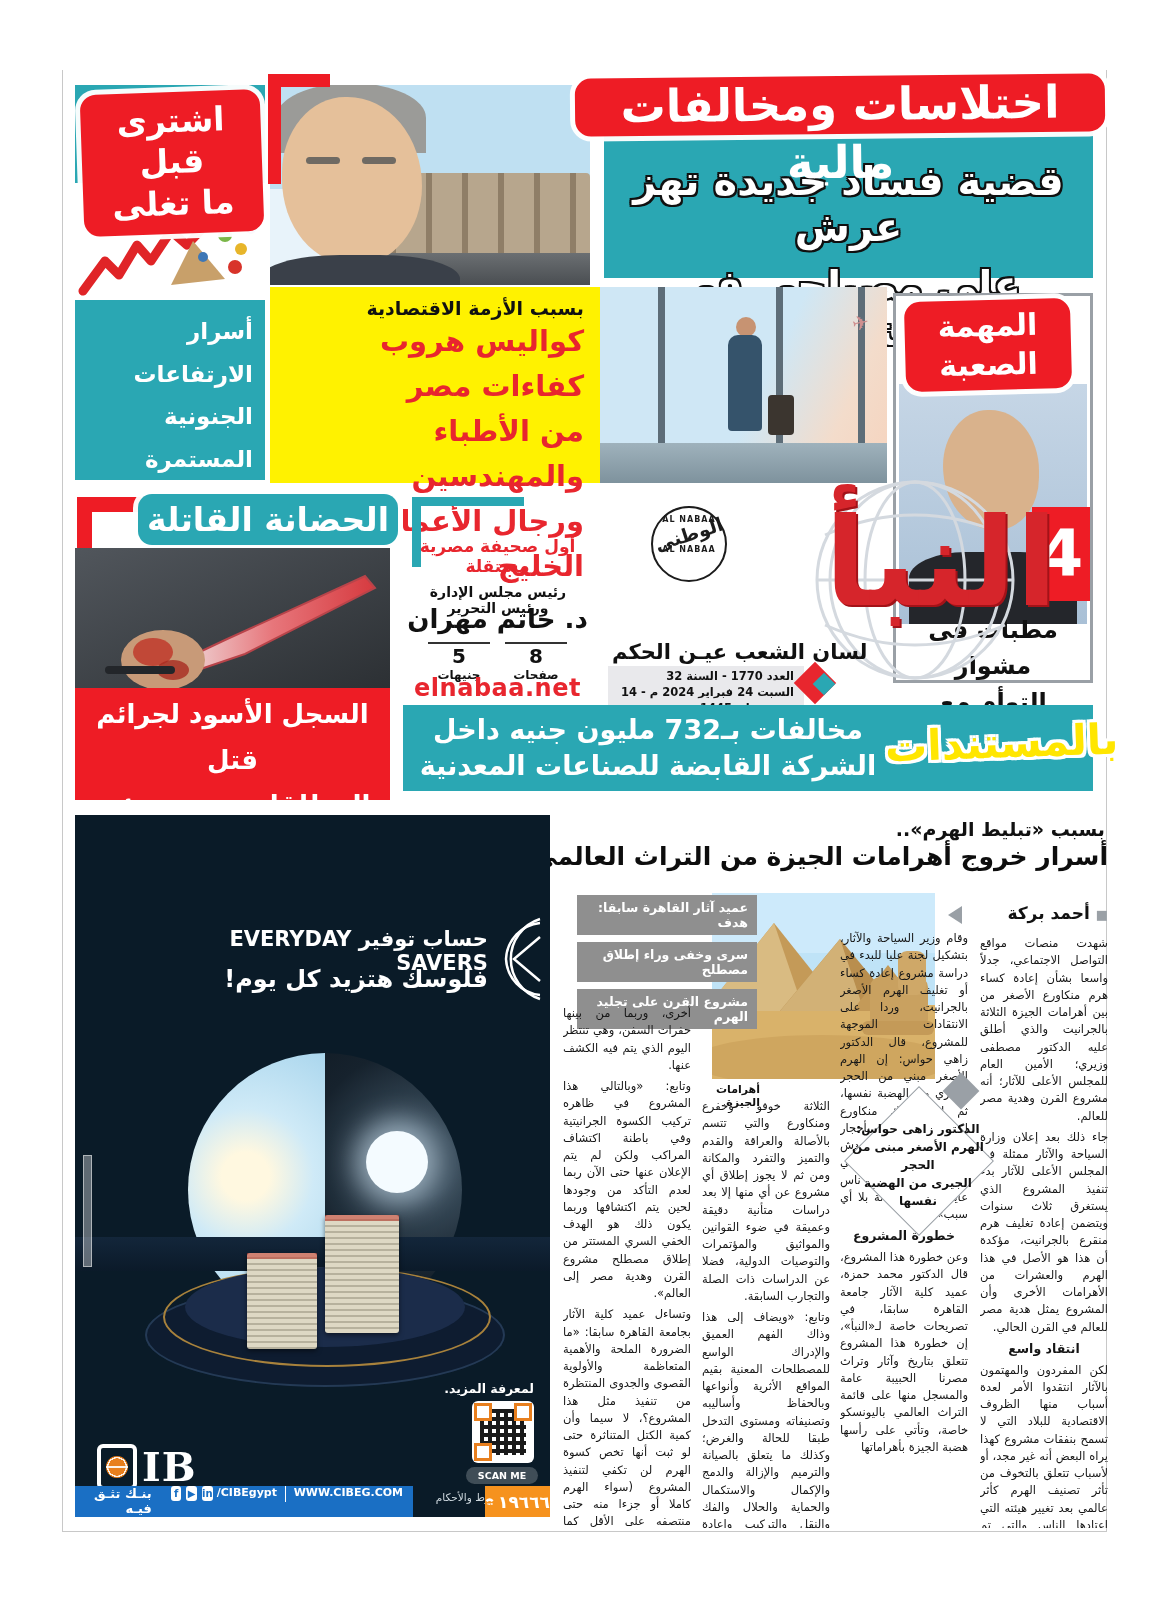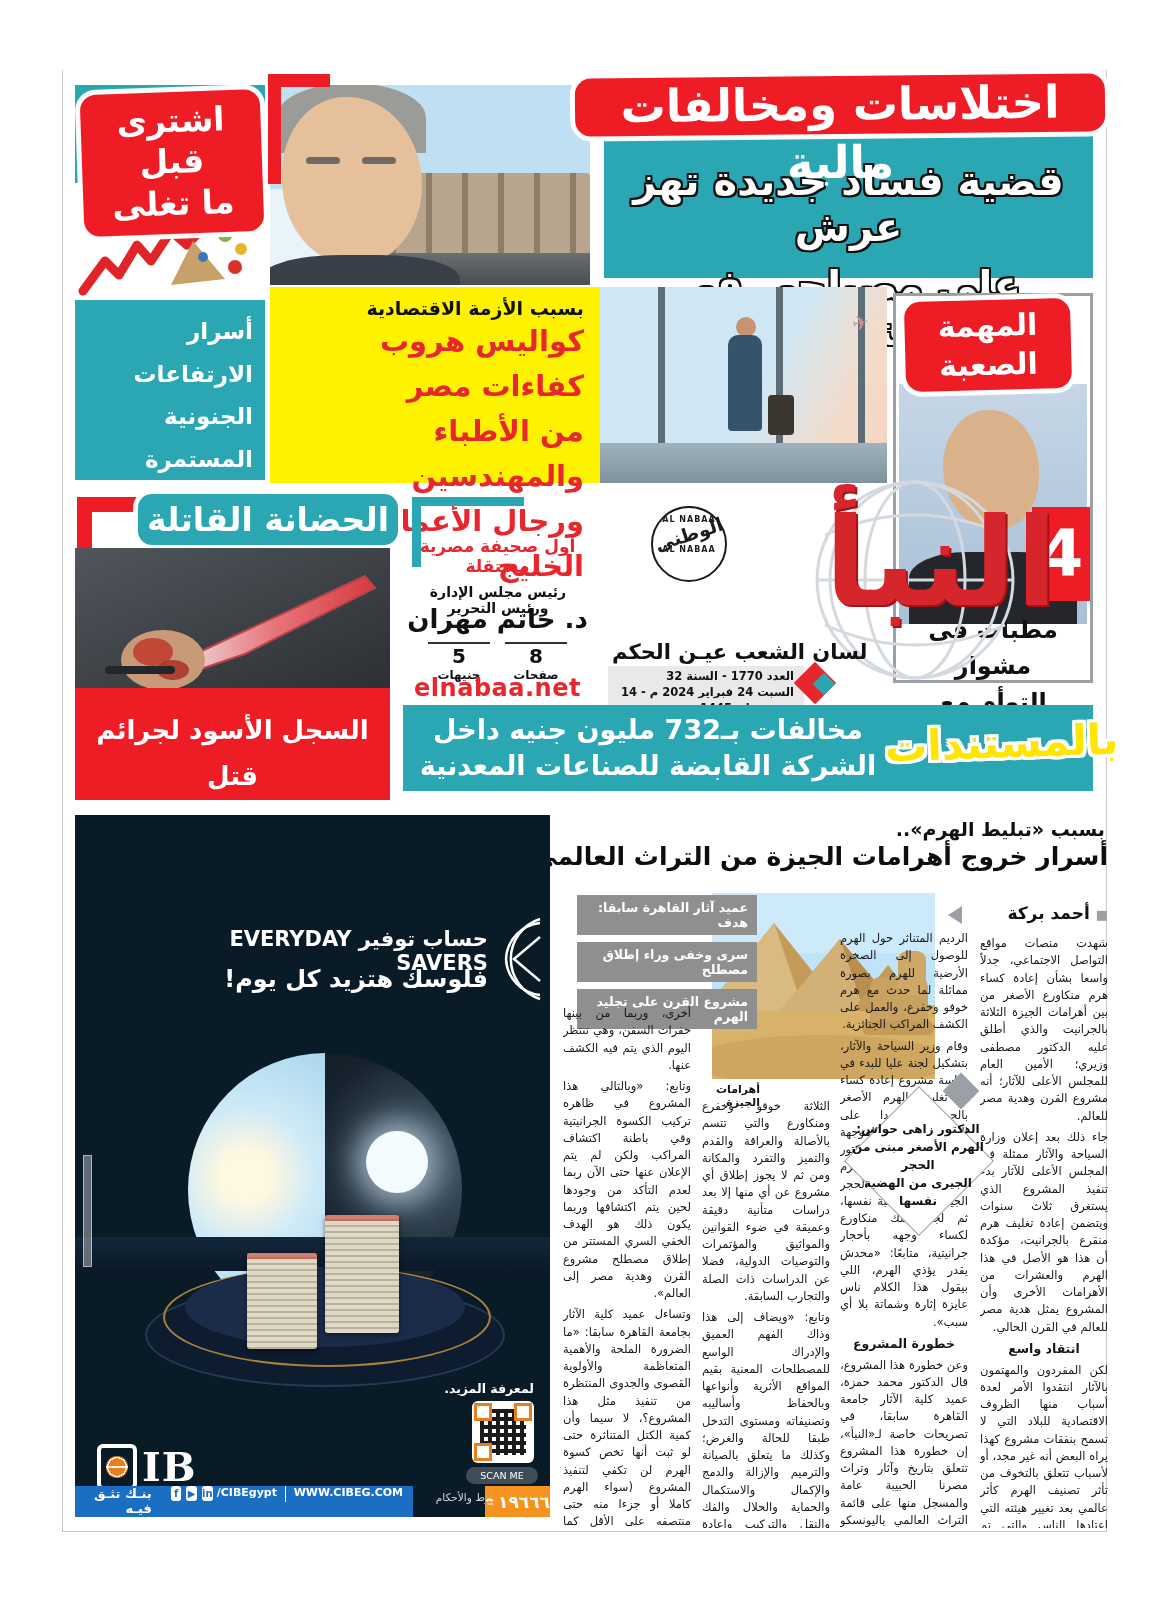--- a/index.html
+++ b/index.html
@@ -66,21 +66,21 @@
   .stamp .a{font-size:8px;font-weight:700;letter-spacing:1px;color:#1c1c1c;margin-top:7px;}
   .stamp .b{font-size:19px;font-weight:900;color:#1c1c1c;transform:rotate(-18deg);line-height:1.1;}
   .stamp .c{font-size:8px;font-weight:700;letter-spacing:1px;color:#1c1c1c;}
   .mh-slogan{left:612px;top:640px;width:270px;text-align:left;color:#111;font-weight:900;font-size:21px;}
   .issue-box{left:608px;top:666px;width:196px;height:46px;background:#e9e9ec;text-align:right;padding:2px 10px 0 0;box-sizing:border-box;}
   .issue-box div{font-size:11.5px;font-weight:800;color:#111;line-height:1.4;}
   .diam{position:absolute;transform:rotate(45deg);}
   
   .cust-sticker{left:138px;top:494px;width:248px;padding:6px 6px;text-align:center;font-weight:900;font-size:33px;}
   .knife{left:75px;top:548px;width:315px;height:140px;background:#3a3e43;overflow:hidden;}
-  .red-box{left:75px;top:688px;width:315px;height:112px;background:#ee1c25;color:#fff;text-align:center;font-weight:900;font-size:26px;line-height:1.75;padding-top:20px;box-sizing:border-box;}
+  .red-box{left:75px;top:688px;width:315px;height:112px;background:#ee1c25;color:#fff;text-align:center;font-weight:900;font-size:26px;line-height:1.75;padding-top:4px;box-sizing:border-box;}
   
   .viol{left:403px;top:705px;width:690px;height:86px;background:#2aa7b3;}
   .viol-txt{position:absolute;right:215px;top:7px;width:460px;text-align:center;color:#fff;font-weight:900;font-size:27px;line-height:1.35;}
   .viol-badge{position:absolute;right:8px;top:14px;width:200px;text-align:center;color:#ffe600;font-weight:900;font-size:42px;transform:rotate(-2deg);}
   
   .art-kicker{left:700px;top:818px;width:405px;text-align:right;font-weight:900;font-size:19px;color:#111;}
   .art-head{left:556px;top:842px;width:552px;text-align:right;font-weight:900;font-size:25px;color:#0d0d0d;white-space:nowrap;}
   .byline{left:966px;top:903px;width:142px;text-align:right;font-weight:900;font-size:17px;color:#111;}
   .byline .sq{color:#9aa0a6;font-size:13px;}
   .byline-arrow{left:948px;top:906px;width:0;height:0;border-top:9px solid transparent;border-bottom:9px solid transparent;border-right:14px solid #9aa0a6;}
@@ -106,21 +106,21 @@
   .shelf{position:absolute;left:0;right:0;top:422px;height:34px;background:linear-gradient(#13263a,#0b1a29);}
   .pod-big{position:absolute;left:70px;top:468px;width:360px;height:104px;border-radius:50%;background:#0e1c30;box-shadow:0 0 0 2px #243a55 inset;}
   .pod-ring{position:absolute;left:88px;top:452px;width:324px;height:96px;border-radius:50%;border:2px solid #a8823c;}
   .pod-top{position:absolute;left:110px;top:452px;width:280px;height:80px;border-radius:50%;background:#1b2c4a;}
   .stack{position:absolute;border-radius:3px;background:repeating-linear-gradient(#ded8c4 0 4px,#b7b19d 4px 6px);box-shadow:0 2px 5px rgba(0,0,0,.5);}
   .stack:before{content:"";position:absolute;left:0;right:0;top:0;height:6px;background:#c23b2e;opacity:.55;}
   .ad-more{position:absolute;right:16px;top:566px;color:#fff;font-weight:800;font-size:12.5px;direction:rtl;}
   .qr{position:absolute;right:16px;top:586px;width:62px;height:62px;background:#fff;border-radius:6px;
       background-image:repeating-linear-gradient(90deg,#1a1a1a 0 4px,transparent 4px 8px),repeating-linear-gradient(#1a1a1a 0 4px,transparent 4px 8px);background-size:46px 46px;background-position:8px 8px;background-repeat:no-repeat;background-color:#fff;}
   .qr i{position:absolute;width:12px;height:12px;border:3px solid #e87f1e;background:#fff;}
-  .scanme{position:absolute;right:12px;top:652px;width:72px;height:17px;border-radius:9px;background:rgba(255,255,255,.22);color:#fff;font-size:9.5px;font-weight:400;text-align:center;line-height:17px;}
+  .scanme{position:absolute;right:12px;top:652px;width:72px;height:17px;border-radius:9px;background:rgba(255,255,255,.22);color:#fff;font-size:9.5px;font-weight:700;text-align:center;line-height:17px;}
   .ad-terms{position:absolute;right:12px;top:676px;color:#cdd7dd;font-size:10.5px;direction:rtl;}
   .cib-logo{position:absolute;left:22px;top:628px;display:flex;align-items:center;gap:5px;}
   .cib-box{width:40px;height:46px;border:4px solid #fff;border-radius:6px;display:flex;align-items:center;justify-content:center;box-sizing:border-box;}
   .cib-globe{width:22px;height:22px;border-radius:50%;background:#e87f1e;background-image:linear-gradient(transparent 0 45%,rgba(255,255,255,.9) 45% 55%,transparent 55%),radial-gradient(circle at 50% 50%,transparent 0 55%,rgba(255,255,255,.9) 56% 64%,transparent 65%);}
   .cib-ib{color:#fff;font-weight:900;font-size:40px;letter-spacing:1px;font-family:"DejaVu Serif", serif;}
   .ad-bar{position:absolute;left:0;top:671px;width:338px;height:31px;background:#1a6fc4;display:flex;align-items:flex-start;}
   .ad-bar .slogan{color:#fff;font-weight:800;font-size:13px;margin:0 14px;direction:rtl;}
   .soc{width:15px;height:15px;border-radius:3px;background:#fff;color:#1a6fc4;font-size:10px;font-weight:900;text-align:center;line-height:15px;margin-left:5px;}
   .ad-bar .handle,.ad-bar .site{color:#fff;font-size:11px;font-weight:700;}
   .ad-orange{position:absolute;left:410px;top:671px;width:65px;height:31px;background:#f6921e;color:#fff;display:flex;align-items:center;justify-content:center;gap:4px;font-weight:900;font-size:17px;}
@@ -330,21 +330,20 @@
   </div>
 
   <div class="art-col" style="left:980px;top:935px;height:593px;">
     <p>شهدت منصات مواقع التواصل الاجتماعي، جدلاً واسعا بشأن إعادة كساء هرم منكاورع الأصغر من بين أهرامات الجيزة الثلاثة بالجرانيت والذي أطلق عليه الدكتور مصطفى وزيري؛ الأمين العام للمجلس الأعلى للآثار؛ أنه مشروع القرن وهدية مصر للعالم.</p>
     <p>جاء ذلك بعد إعلان وزارة السياحة والآثار ممثلة في المجلس الأعلى للآثار بدء تنفيذ المشروع الذي يستغرق ثلاث سنوات ويتضمن إعادة تغليف هرم منقرع بالجرانيت، مؤكدة أن هذا هو الأصل في هذا الهرم والعشرات من الأهرامات الأخرى وأن المشروع يمثل هدية مصر للعالم في القرن الحالي.</p>
     <p class="h">انتقاد واسع</p>
     <p>لكن المفردون والمهتمون بالآثار انتقدوا الأمر لعدة أسباب منها الظروف الاقتصادية للبلاد التي لا تسمح بنفقات مشروع كهذا يراه البعض أنه غير مجد، أو لأسباب تتعلق بالتخوف من تأثر تصنيف الهرم كأثر عالمي بعد تغيير هيئته التي اعتادها الناس والتي تم تسجيله بها في منظمات حماية الآثار الدولية.</p>
 
   </div>
   <div class="art-col" style="left:840px;top:930px;height:598px;">
-    <p>الرديم المتناثر حول الهرم للوصول إلى الصخرة الأرضية للهرم بصورة مماثلة لما حدث مع هرم خوفو وخفرع، والعمل على الكشف المراكب الجنائزية.</p>
     <p>وقام وزير السياحة والآثار، بتشكيل لجنة عليا للبدء في دراسة مشروع إعادة كساء أو تغليف الهرم الأصغر بالجرانيت، وردا على الانتقادات الموجهة للمشروع، قال الدكتور زاهي حواس: إن الهرم الأصغر مبني من الحجر الجيري من الهضبة نفسها، ثم لجأ الملك منكاورع لكساء وجهه بأحجار جرانيتية، متابعًا: «محدش يقدر يؤذي الهرم، اللي بيقول هذا الكلام ناس عايزة إثارة وشماتة بلا أي سبب».</p>
     <p class="h">خطورة المشروع</p>
     <p>وعن خطورة هذا المشروع، قال الدكتور محمد حمزة، عميد كلية الآثار جامعة القاهرة سابقا، في تصريحات خاصة لـ«النبأ»، إن خطورة هذا المشروع تتعلق بتاريخ وآثار وتراث مصرنا الحبيبة عامة والمسجل منها على قائمة التراث العالمي باليونسكو خاصة، وتأتي على رأسها هضبة الجيزة بأهراماتها</p>
   </div>
   <div class="art-col" style="left:702px;top:1098px;height:430px;">
     <p>الثلاثة خوفو وخفرع ومنكاورع والتي تتسم بالأصالة والعراقة والقدم والتميز والتفرد والمكانة ومن ثم لا يجوز إطلاق أي مشروع عن أي منها إلا بعد دراسات متأنية دقيقة وعميقة في ضوء القوانين والمواثيق والمؤتمرات والتوصيات الدولية، فضلا عن الدراسات ذات الصلة والتجارب السابقة.</p>
     <p>وتابع: «ويضاف إلى هذا وذاك الفهم العميق والإدراك الواسع للمصطلحات المعنية بقيم المواقع الأثرية وأنواعها وبالحفاظ وأساليبه وتصنيفاته ومستوى التدخل طبقا للحالة والغرض؛ وكذلك ما يتعلق بالصيانة والترميم والإزالة والدمج والإكمال والاستكمال والحماية والحلال والفك والنقل والتركيب وإعادة البناء أو الإنشاء، وكيفية التمييز بين القديم والجديد أو المضاف وغير ذلك مما يطول شرحه وتفسيره».</p>
 
   </div>
   <div class="art-col" style="left:563px;top:1005px;height:523px;">

